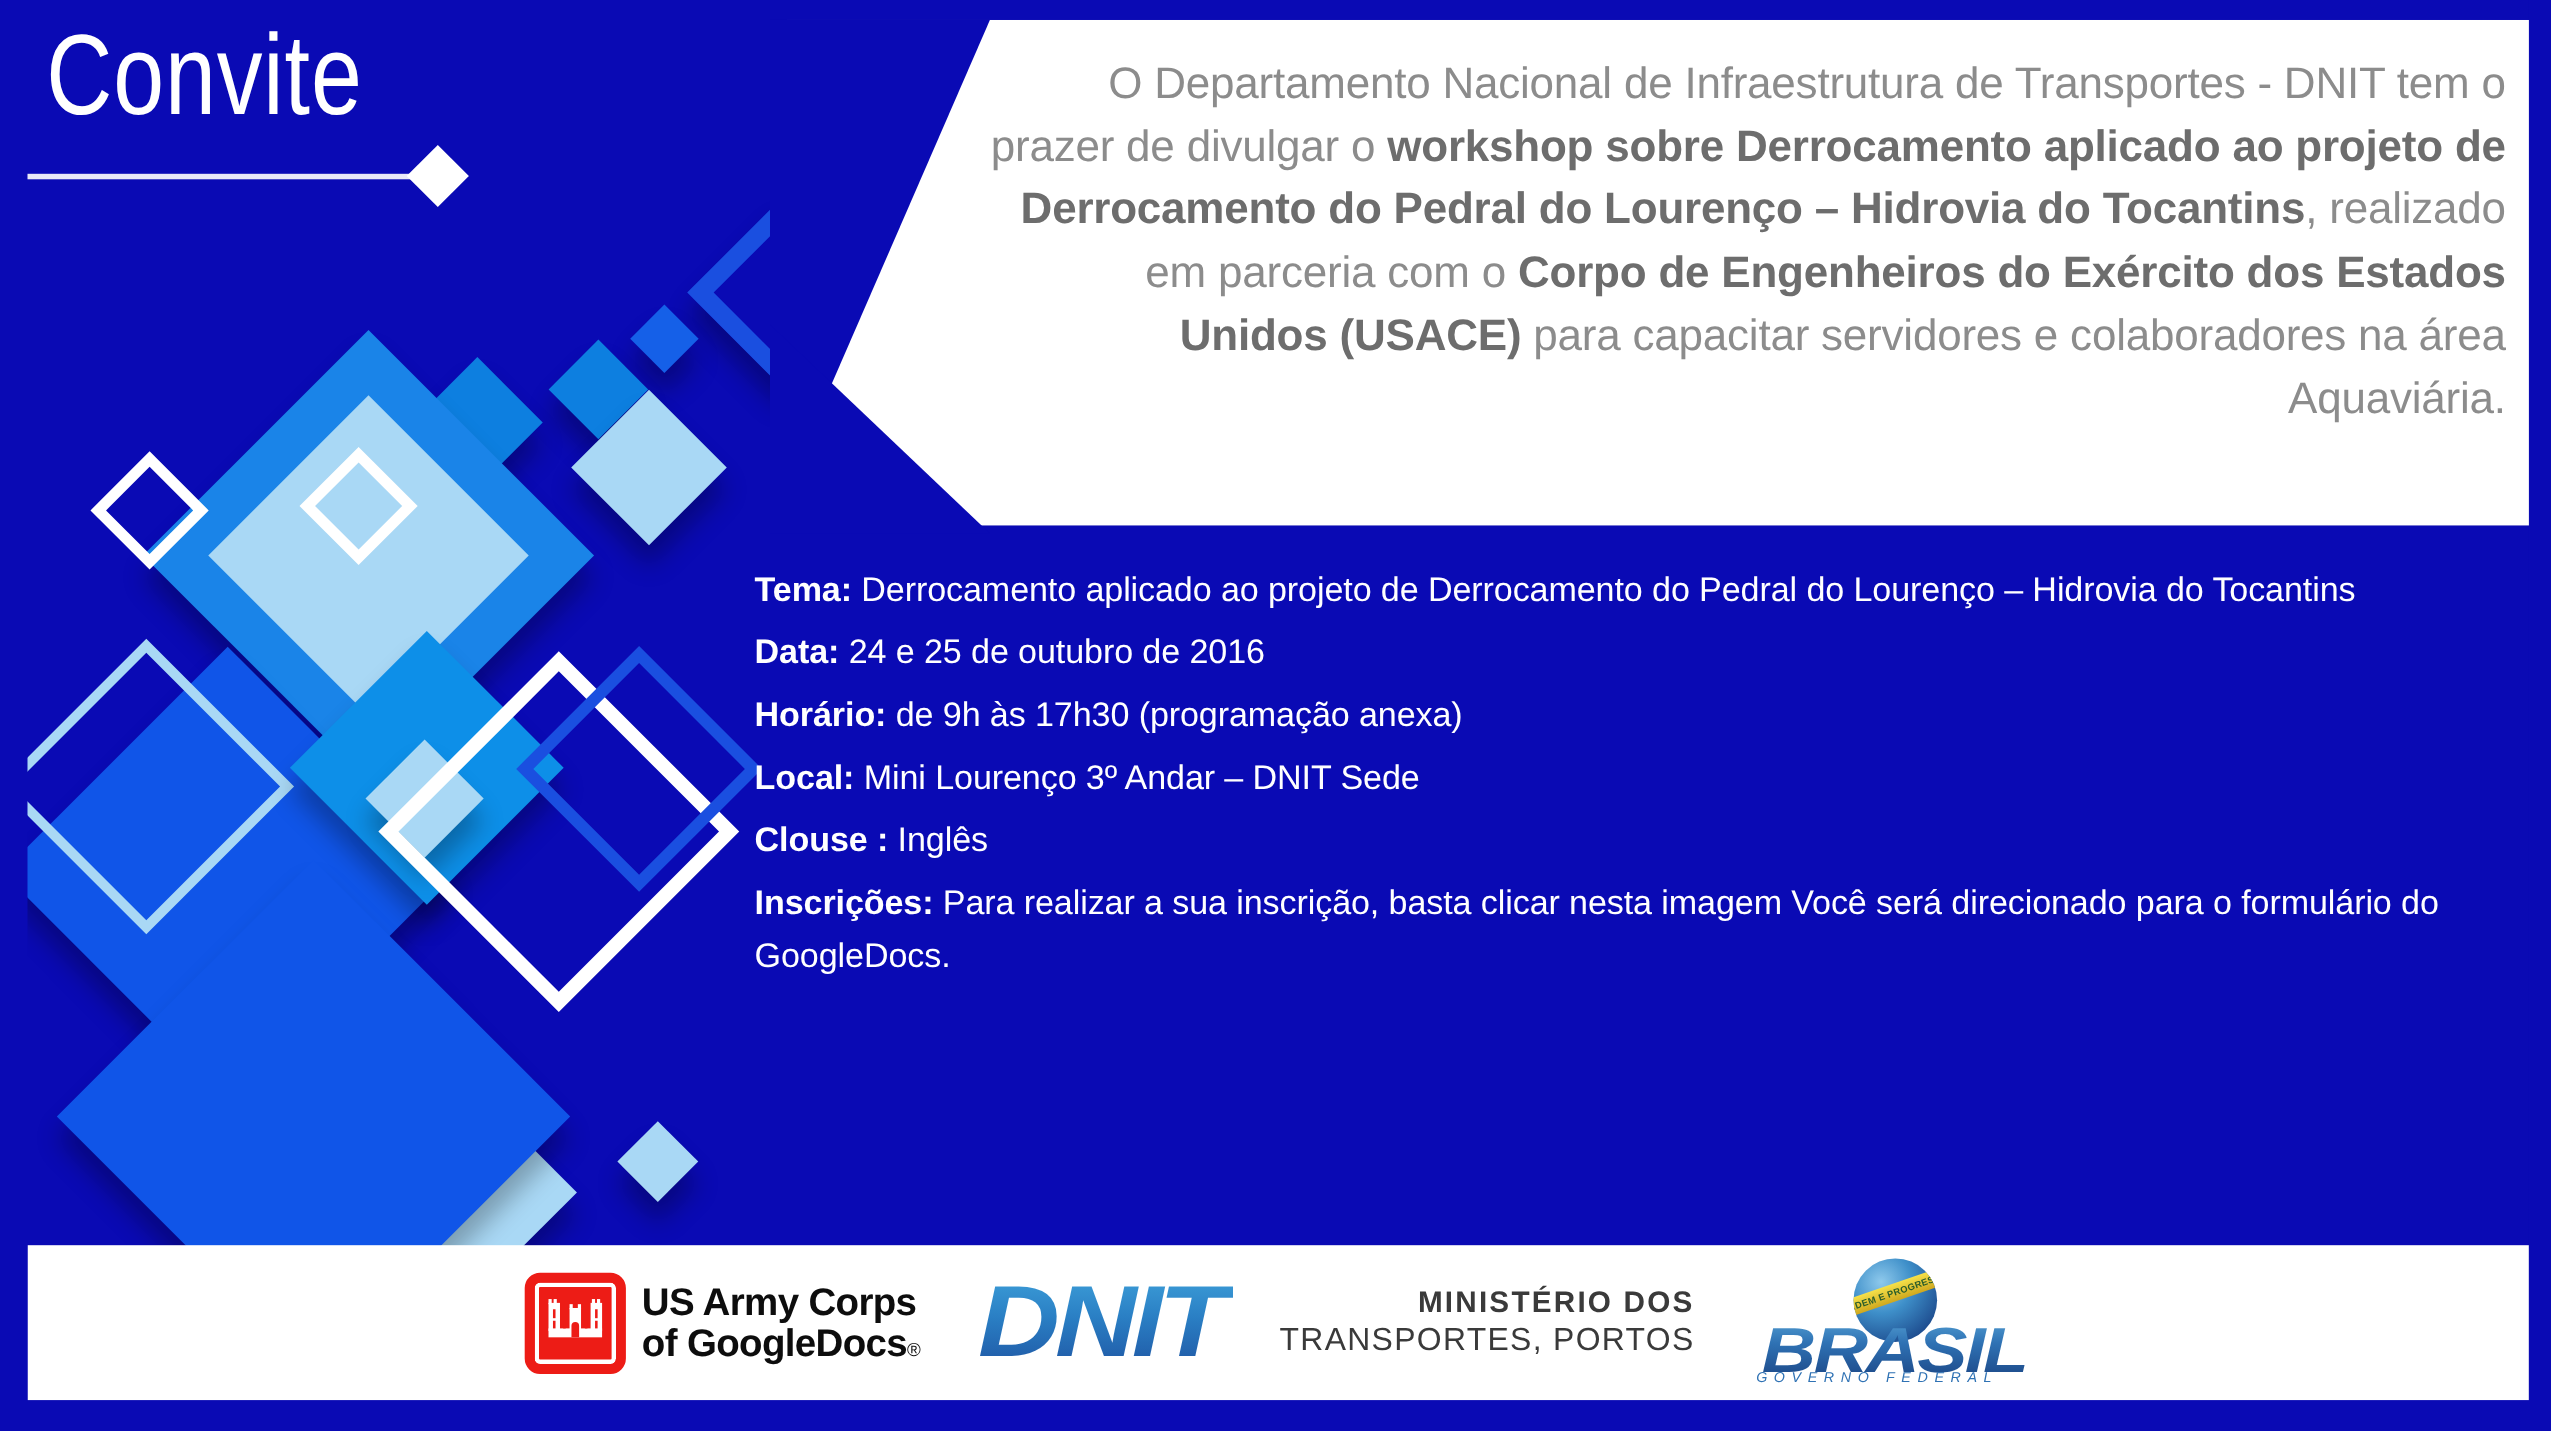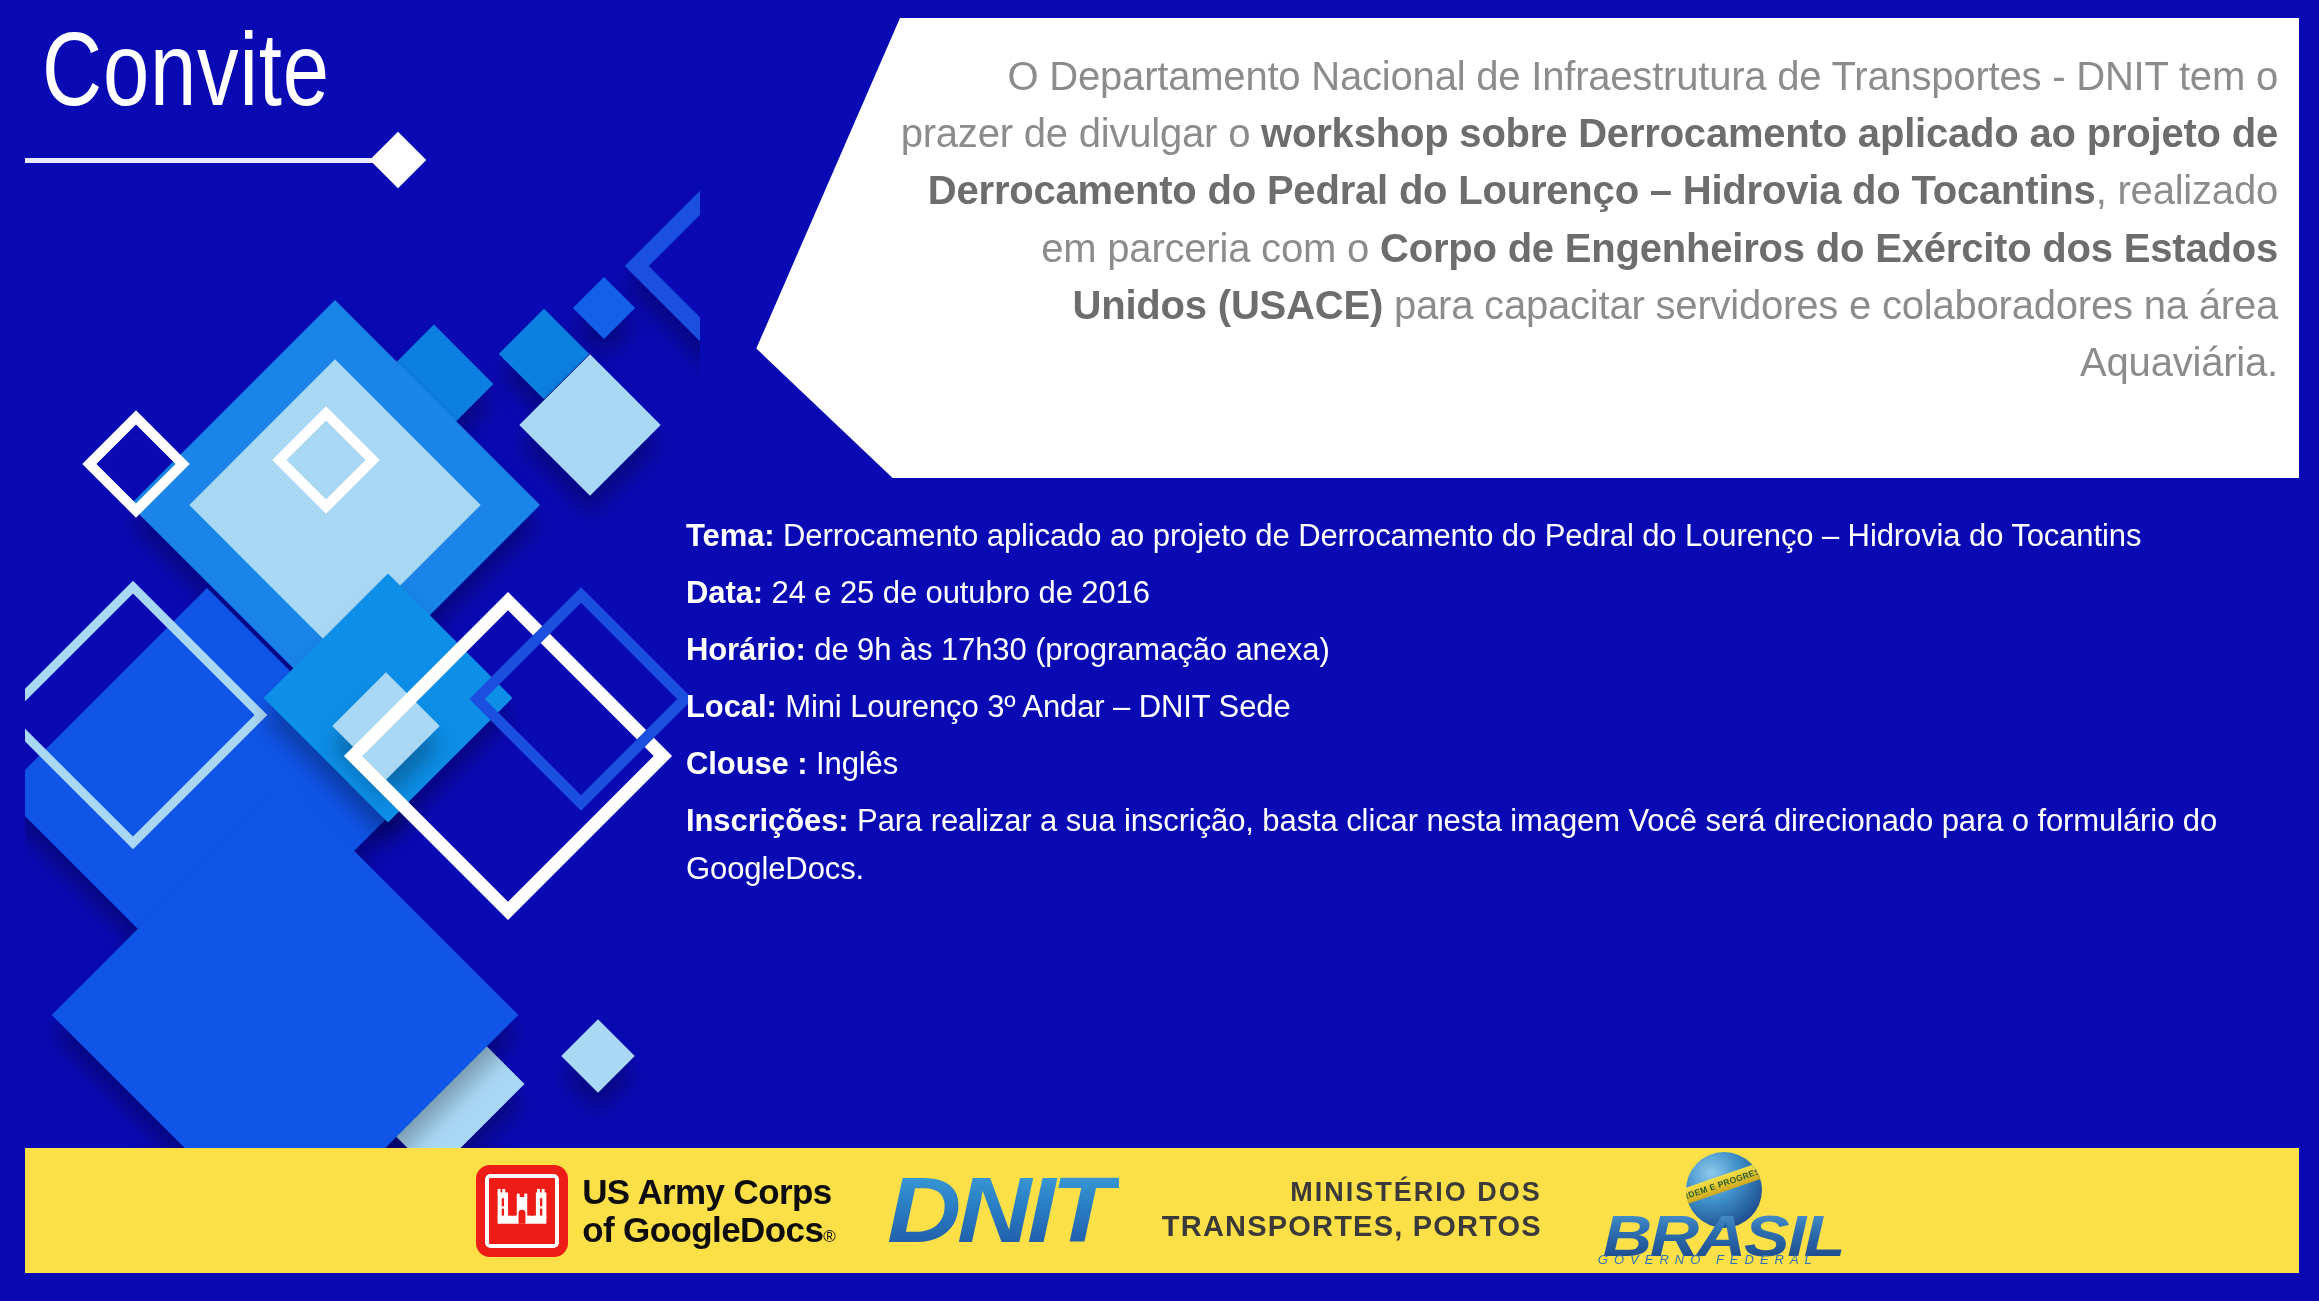--- a/index.html
+++ b/index.html
@@ -120,22 +120,22 @@
   }
   .details .row { margin-bottom: 9px; }
   .details .lbl { font-weight: 700; }
 
   
   .footer {
     position: absolute;
     left: 25px;
     right: 20px;
     bottom: 28px;
-    height: 125px;
-    background: #fde047;
+    height: 141px;
+    background: #ffffff;
   }
   .footer-inner {
     position: absolute;
     inset: 0;
     display: flex;
     align-items: center;
     justify-content: center;
     gap: 56px;
   }
 
@@ -177,21 +177,21 @@
   }
 
   
   .ministry {
     text-align: right;
     font-family: "Liberation Sans", sans-serif;
     color: #3a3a3a;
     line-height: 1.18;
   }
   .ministry .l1 { font-size: 27px; font-weight: 700; letter-spacing: 2.0px; }
-  .ministry .l2 { font-size: 29px; font-weight: 700; letter-spacing: 1.2px; }
+  .ministry .l2 { font-size: 29px; font-weight: 400; letter-spacing: 1.2px; }
   .ministry .l3 { font-size: 29px; font-weight: 700; letter-spacing: 1.2px; }
 
   
   .brasil { position: relative; width: 250px; height: 118px; }
   .brasil-globe {
     position: absolute; left: 88px; top: 0;
     width: 76px; height: 76px; border-radius: 50%;
     background: radial-gradient(circle at 33% 28%, #8ec9ec 0%, #3e8fc9 38%, #1f4f91 78%, #12356b 100%);
     overflow: hidden;
   }

